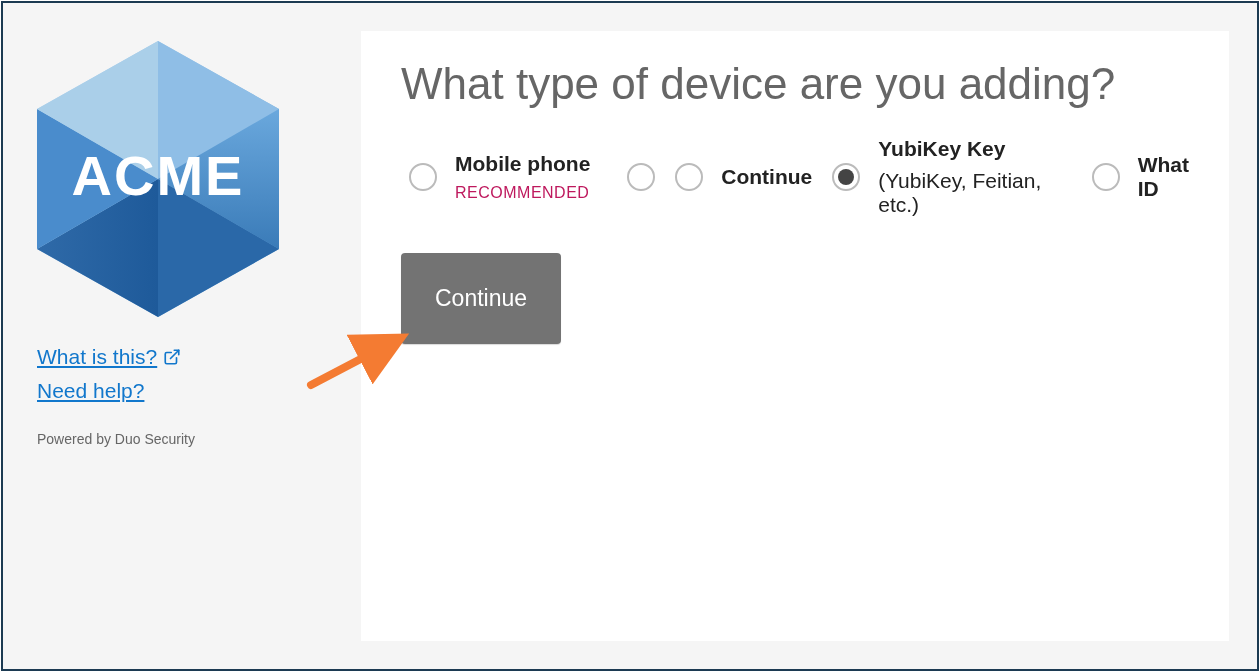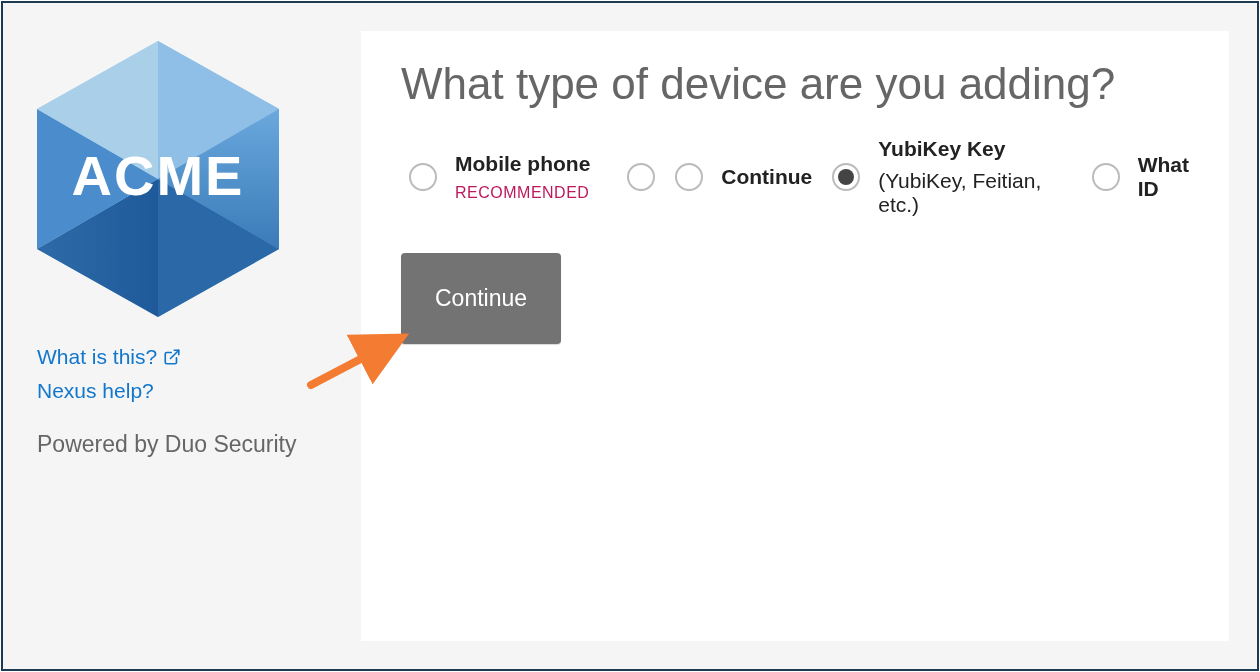--- a/index.html
+++ b/index.html
@@ -42,33 +42,34 @@
     }
     .sidebar-links {
       display: flex;
       flex-direction: column;
       gap: 10px;
       margin-bottom: 28px;
       padding-left: 6px;
     }
     .sidebar-link {
       color: #1177cc;
+      text-decoration: underline;
       font-size: 21px;
       display: inline-flex;
       align-items: center;
       gap: 6px;
       cursor: pointer;
       width: fit-content;
     }
     .ext-icon {
       display: inline-flex;
     }
     .powered {
       color: #666;
-      font-size: 23px;
+      font-size: 14px;
       padding-left: 6px;
     }
     .main-panel {
       background: #fff;
       flex: 1;
       padding: 28px 40px 40px 40px;
       position: relative;
     }
     .heading {
       font-size: 44px;
@@ -184,21 +185,21 @@
           <span>What is this?</span>
           <span class="ext-icon">
             <svg width="18" height="18" viewBox="0 0 24 24" fill="none" stroke="#1177cc" stroke-width="2.2" stroke-linecap="round" stroke-linejoin="round">
               <path d="M18 13v6a2 2 0 0 1-2 2H5a2 2 0 0 1-2-2V8a2 2 0 0 1 2-2h6"></path>
               <polyline points="15 3 21 3 21 9"></polyline>
               <line x1="10" y1="14" x2="21" y2="3"></line>
             </svg>
           </span>
         </a>
         <a class="sidebar-link">
-          <span>Nexus help?</span>
+          <span>Need help?</span>
         </a>
       </div>
 
       <div class="powered">Powered by Duo Security</div>
     </div>
 
     <div class="main-panel">
       <h1 class="heading">What type of device are you adding?</h1>
 
       <div class="options">

